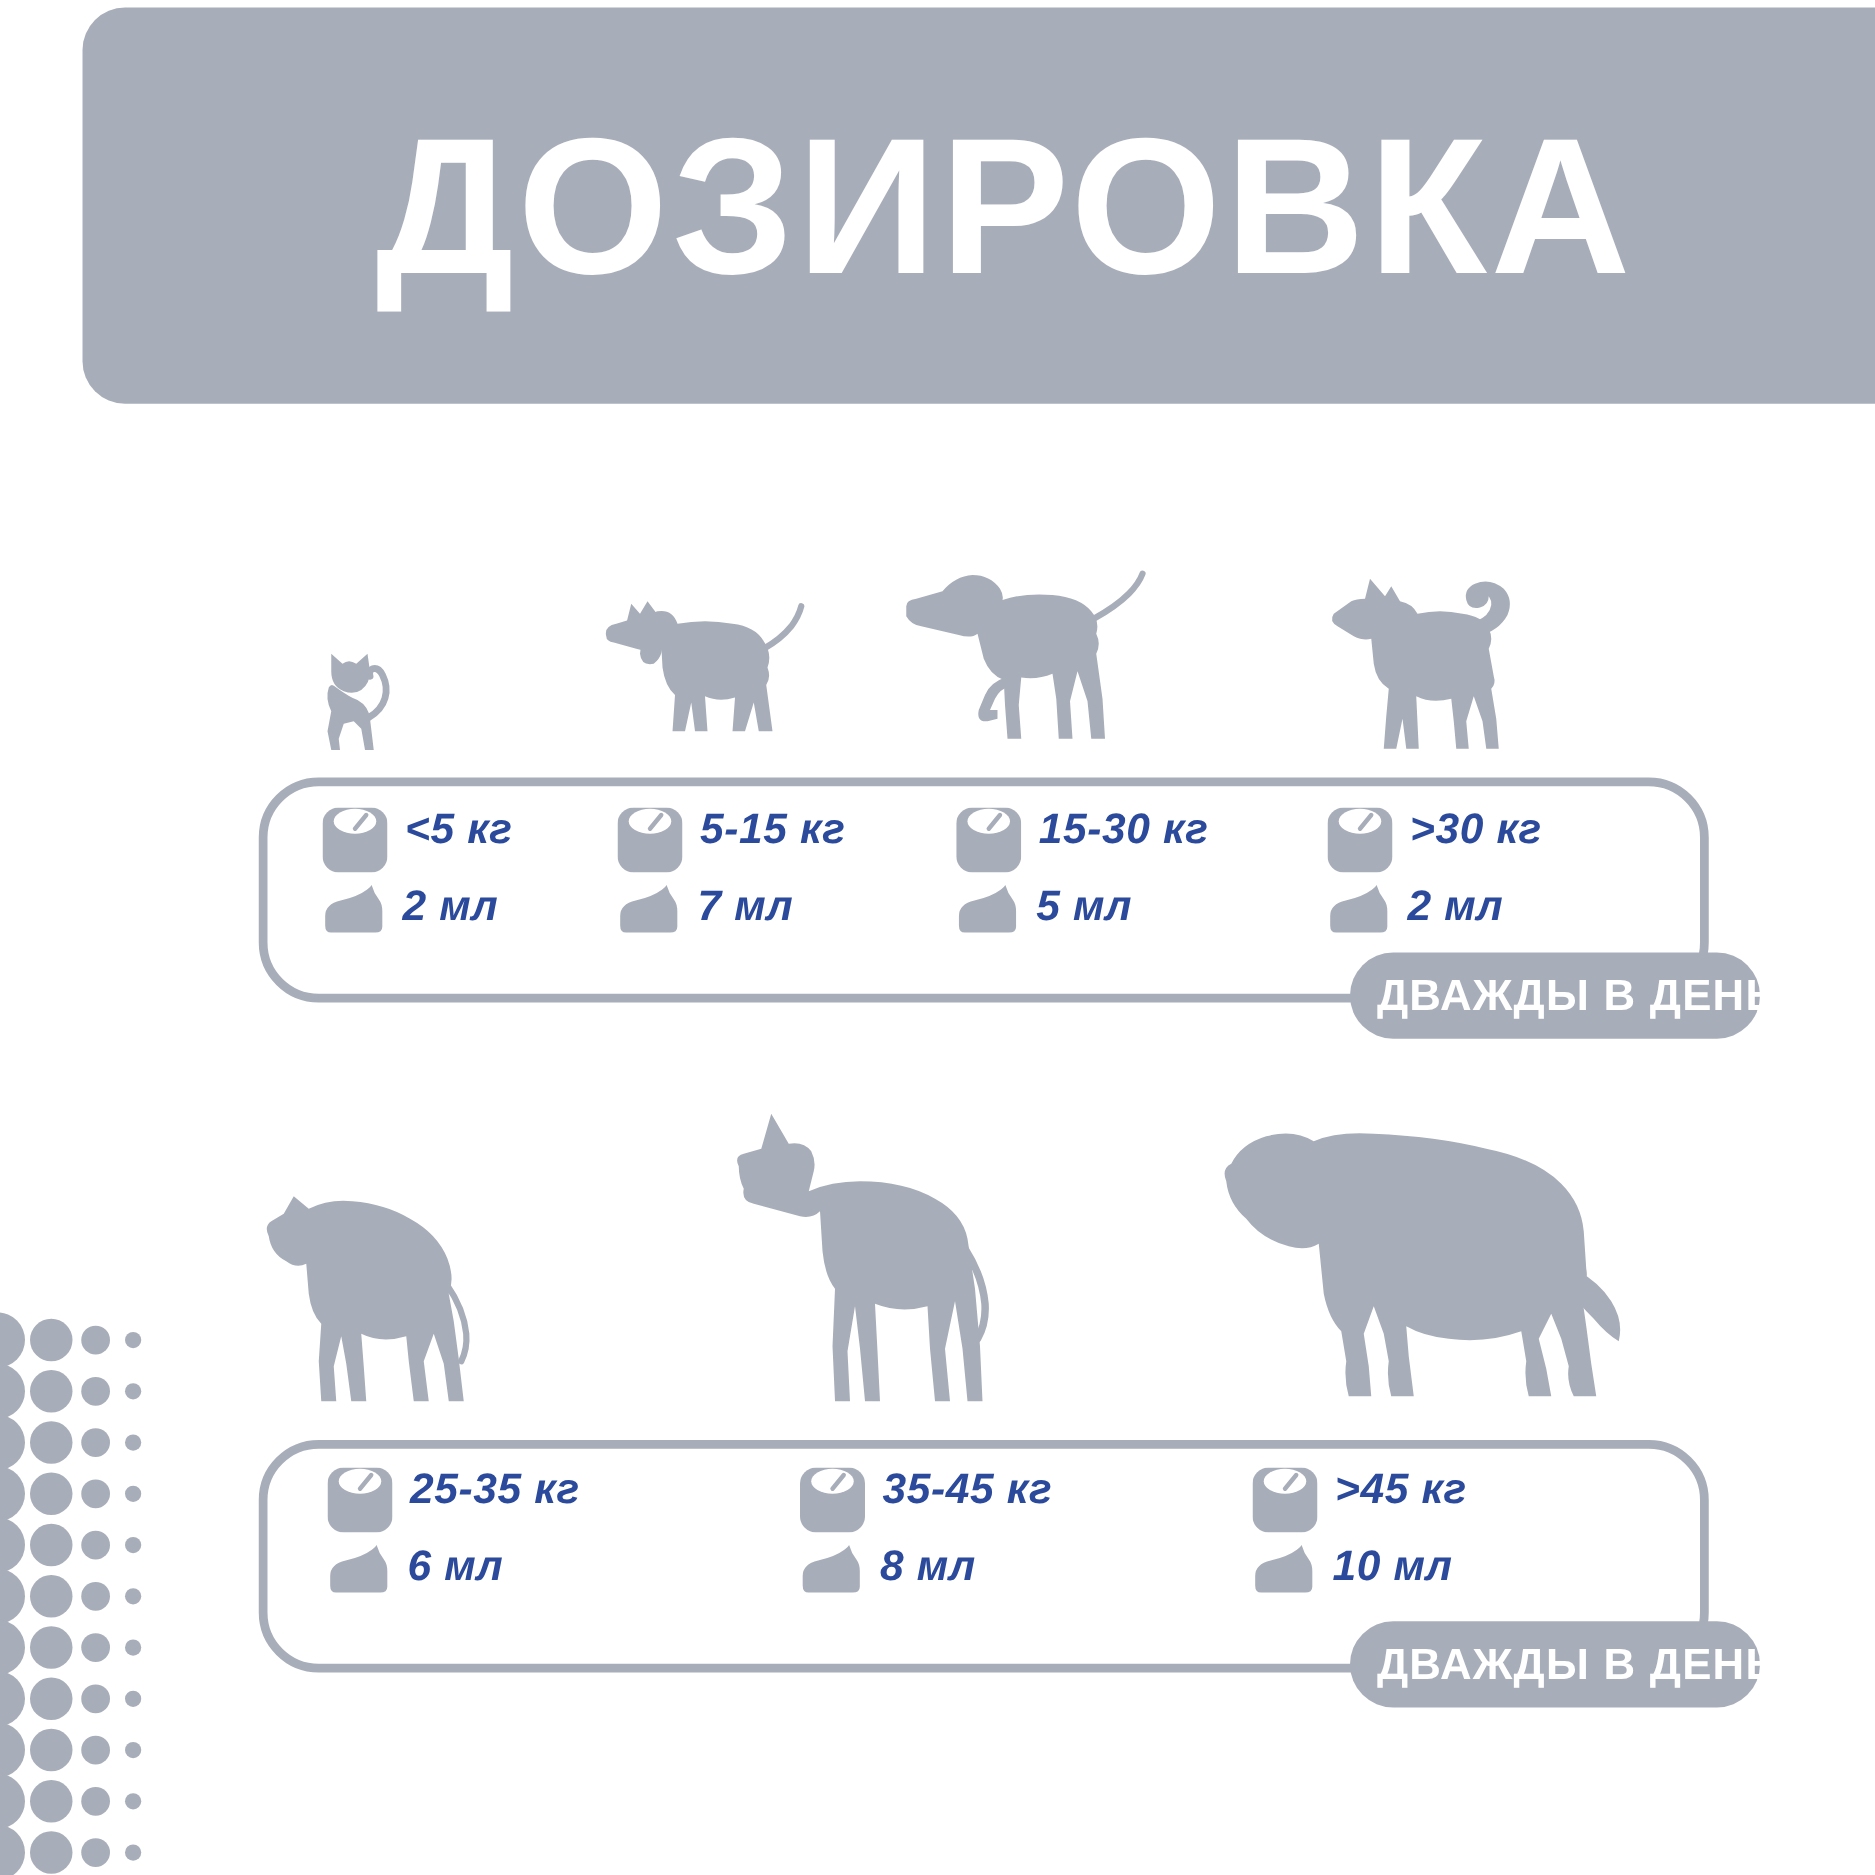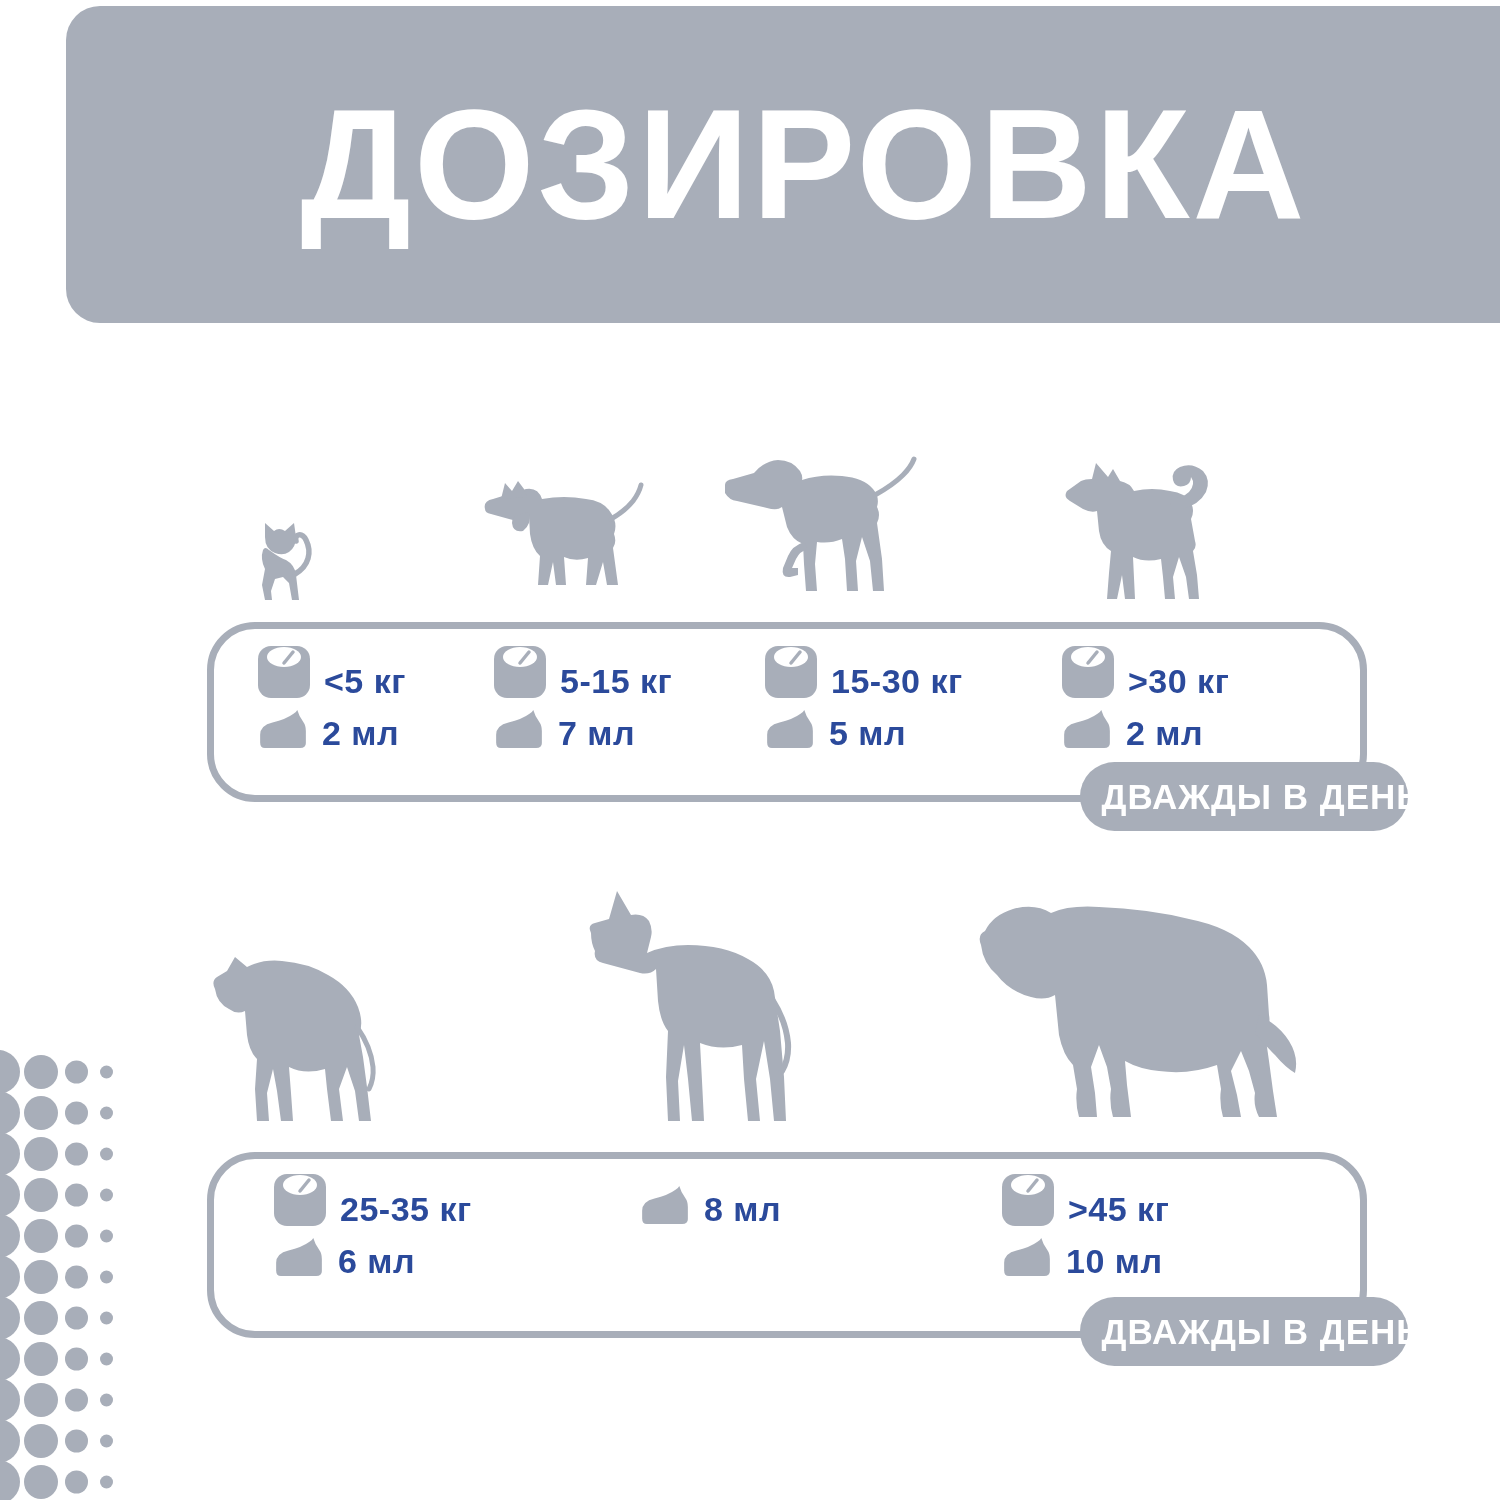--- a/index.html
+++ b/index.html
@@ -21,21 +21,21 @@
   .animal svg { display:block; }
   .sil { fill:#a8aeb9; }
   .sil-stroke { fill:none; stroke:#a8aeb9; stroke-linecap:round; }
   .card {
     position:absolute; left:207px; width:1160px; background:#ffffff;
     border:7px solid #a8aeb9; border-radius:48px;
   }
   .card1 { top:622px; height:180px; }
   .card2 { top:1152px; height:186px; }
   .item { position:absolute; }
-  .line { display:flex; align-items:flex-end; height:52px; }
+  .line { display:flex; align-items:flex-start; height:52px;font-style:italic; }
   .line2 { margin-top:10px; height:42px; }
   .line .ic { flex:0 0 auto; margin-right:14px; }
   .val {
     color:#2b4a9b; font-size:34px; font-weight:700; line-height:1;
     letter-spacing:0.5px; white-space:nowrap;
   }
   .badge {
     position:absolute; left:1080px; width:328px; height:69px;
     background:#a8aeb9; border-radius:35px;
     display:flex; align-items:center; justify-content:center;
@@ -174,37 +174,45 @@
   </div>
 
   <div class="animal" style="left:970px;top:876px">
     <svg width="352" height="252" viewBox="0 0 352 252">
       <path class="sil" d="M11 69 Q7 59 15 55 Q23 39 43 33 Q65 27 81 37 Q99 29 129 31 Q179 33 219 43 Q259 51 279 71 Q295 87 297 109 L299 139 Q301 149 295 157 L299 185 L303 215 L307 241 L289 241 Q283 229 285 217 L279 195 L271 175 L261 195 L267 219 L271 241 L253 241 Q249 227 251 213 L247 189 Q219 199 189 195 Q169 193 155 185 L157 209 L161 241 L143 241 Q139 227 141 213 L137 191 L129 169 L121 191 L125 217 L127 241 L109 241 Q105 227 107 213 L103 189 Q93 179 89 159 L85 119 Q75 125 61 121 Q39 115 27 99 Q13 87 11 69 Z"></path>
       <path class="sil" d="M289 139 Q309 149 319 165 Q329 181 325 197 Q315 191 305 179 Q293 167 285 157 Z"></path>
     </svg>
   </div>
 
   <div class="card card2">
-    <div class="item" style="left:60px;top:15px">
+    <div class="item" style="left:48px;top:15px">
       <div class="line">
         <svg class="ic" width="52" height="52" viewBox="0 0 52 52">
           <rect class="sil" x="0" y="0" width="52" height="52" rx="13"></rect>
           <ellipse cx="26" cy="11" rx="17" ry="10" fill="#ffffff"></ellipse>
           <path d="M26 17 L35 6" stroke="#a8aeb9" stroke-width="3.5" stroke-linecap="round" fill="none"></path>
         </svg>
         <span class="val">25-35 кг</span>
       </div>
       <div class="line line2">
         <svg class="ic" width="50" height="40" viewBox="0 0 52 42">
           <path class="sil" d="M7 40 Q2 40 2 34 L2 26 Q2 16 15 13 Q29 10 37 4 Q40 2 41 0 Q43 7 47 12 Q50 16 50 22 L50 35 Q50 40 44 40 Z"></path>
         </svg>
         <span class="val">6 мл</span>
       </div>
     </div>
     <div class="item" style="left:426px;top:15px">
+      <div class="line">
+        <svg class="ic" width="52" height="52" viewBox="0 0 52 52">
+          <rect class="sil" x="0" y="0" width="52" height="52" rx="13"></rect>
+          <ellipse cx="26" cy="11" rx="17" ry="10" fill="#ffffff"></ellipse>
+          <path d="M26 17 L35 6" stroke="#a8aeb9" stroke-width="3.5" stroke-linecap="round" fill="none"></path>
+        </svg>
+        <span class="val">35-45 кг</span>
+      </div>
       <div class="line line2">
         <svg class="ic" width="50" height="40" viewBox="0 0 52 42">
           <path class="sil" d="M7 40 Q2 40 2 34 L2 26 Q2 16 15 13 Q29 10 37 4 Q40 2 41 0 Q43 7 47 12 Q50 16 50 22 L50 35 Q50 40 44 40 Z"></path>
         </svg>
         <span class="val">8 мл</span>
       </div>
     </div>
     <div class="item" style="left:788px;top:15px">
       <div class="line">
         <svg class="ic" width="52" height="52" viewBox="0 0 52 52">

